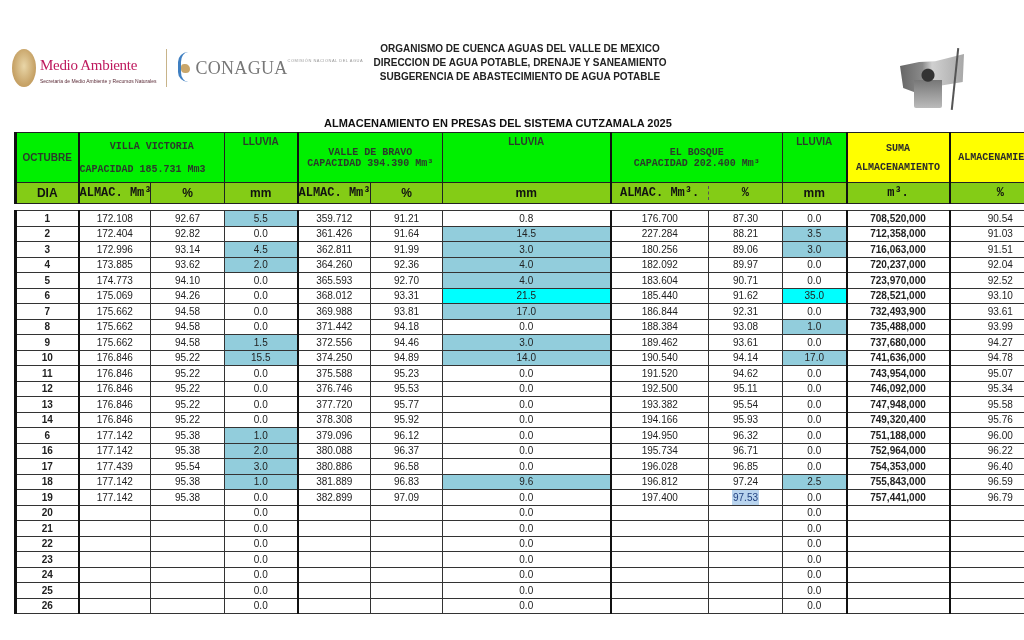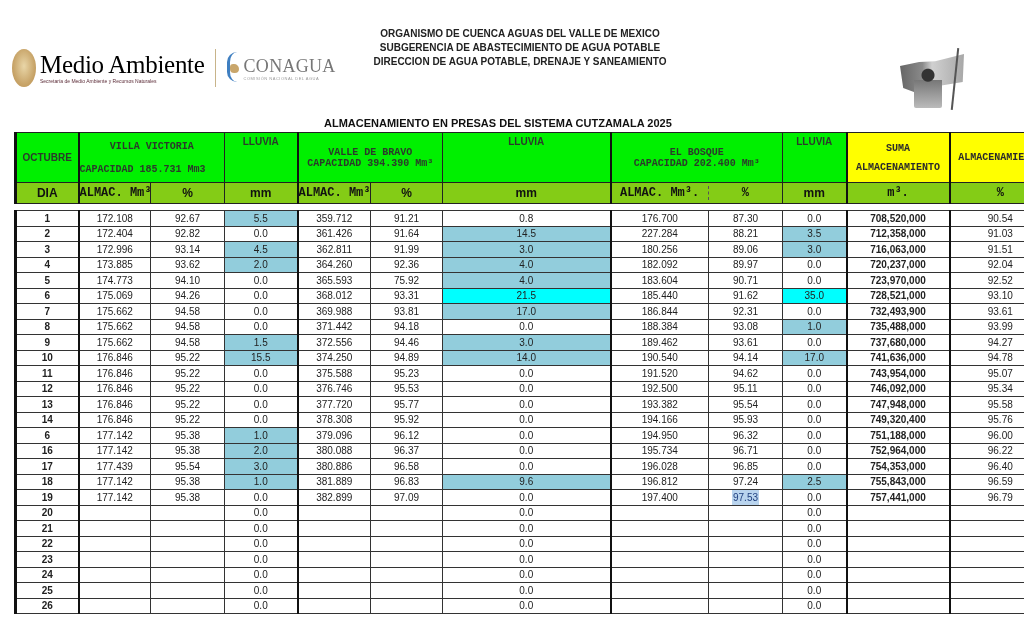--- a/index.html
+++ b/index.html
@@ -2,31 +2,31 @@
 <html><head>
 <meta charset="utf-8">
 <style>
   * { box-sizing: border-box; margin: 0; padding: 0; }
   html, body { width: 1024px; height: 640px; overflow: hidden; background: #ffffff; }
   body { position: relative; font-family: "Liberation Sans", sans-serif; color: #111; }
 
   .logo-area { position: absolute; left: 12px; top: 44px; height: 48px; display: flex; align-items: center; }
   .seal { width: 24px; height: 38px; border-radius: 50%; background: radial-gradient(ellipse at 50% 45%, #e9d6a8 0%, #c9a66b 60%, #b88c4a 100%); margin-right: 4px; }
   .ma-block { display: flex; flex-direction: column; }
-  .ma-title { font-family: "Liberation Serif", serif; font-size: 25px; color: #000000; line-height: 24px; letter-spacing: -0.3px; }
+  .ma-title { font-family: "Liberation Serif", serif; font-size: 15px; color: #be185d; line-height: 24px; letter-spacing: -0.3px; }
   .ma-sub { font-size: 5px; color: #5a2a36; margin-top: 1px; }
   .logo-divider { width: 1px; height: 38px; background: #c8b48a; margin: 0 8px 0 10px; }
   .conagua-mark { width: 16px; height: 36px; position: relative; margin-right: 4px; }
   .conagua-mark::before { content: ""; position: absolute; left: 3px; top: 2px; width: 8px; height: 30px; border-left: 3px solid #3f7fc1; border-radius: 10px 0 0 10px; }
   .conagua-mark::after { content: ""; position: absolute; left: 6px; top: 14px; width: 9px; height: 9px; background: #c9a66b; border-radius: 40% 60% 50% 50%; }
-  .conagua-block { display: flex; flex-direction: column; }
+  .conagua-block { display: flex; flex-direction: row; }
   .conagua-title { font-family: "Liberation Serif", serif; font-size: 18px; color: #777; letter-spacing: 0.3px; line-height: 20px; }
   .conagua-sub { font-size: 4px; color: #999; letter-spacing: 0.5px; }
 
-  .org-header { position: absolute; left: 340px; top: 27px; width: 360px; text-align: center; font-weight: bold; font-size: 10px; line-height: 14px; color: #222; }
+  .org-header { position: absolute; left: 340px; top: 42px; width: 360px; text-align: center; font-weight: bold; font-size: 10px; line-height: 14px; color: #222; }
 
   .flag-art { position: absolute; left: 888px; top: 46px; width: 82px; height: 66px; }
   .flag-cloth { position: absolute; left: 12px; top: 8px; width: 64px; height: 40px; background: linear-gradient(90deg, #666 0%, #8a8a8a 35%, #d0d0d0 50%, #a8a8a8 100%); clip-path: polygon(0 30%, 30% 20%, 55% 18%, 100% 0, 98% 70%, 60% 80%, 30% 100%, 5% 85%); }
   .flag-pole { position: absolute; left: 66px; top: 2px; width: 2px; height: 62px; background: #555; transform: rotate(6deg); }
   .flag-figure { position: absolute; left: 26px; top: 22px; width: 28px; height: 40px; background: radial-gradient(circle at 50% 18%, #333 0 6px, transparent 7px), linear-gradient(180deg, transparent 0 12px, #777 12px, #bbb 100%); border-radius: 8px 8px 2px 2px; }
 
   .table-title { position: absolute; left: 324px; top: 117px; font-weight: bold; font-size: 11px; color: #111; }
 
   table { position: absolute; border-collapse: collapse; table-layout: fixed; }
   td { border: 1px solid #222; text-align: center; font-size: 10px; overflow: hidden; white-space: nowrap; }
@@ -65,22 +65,22 @@
   <div class="logo-divider"></div>
   <div class="conagua-mark"></div>
   <div class="conagua-block">
     <span class="conagua-title">CONAGUA</span>
     <span class="conagua-sub">COMISIÓN NACIONAL DEL AGUA</span>
   </div>
 </div>
 
 <div class="org-header">
   <div>ORGANISMO DE CUENCA AGUAS DEL VALLE DE MEXICO</div>
+  <div>DIRECCION DE AGUA POTABLE, DRENAJE Y SANEAMIENTO</div>
   <div>SUBGERENCIA DE ABASTECIMIENTO DE AGUA POTABLE</div>
-  <div>DIRECCION DE AGUA POTABLE, DRENAJE Y SANEAMIENTO</div>
 </div>
 
 <div class="flag-art">
   <div class="flag-cloth"></div>
   <div class="flag-pole"></div>
   <div class="flag-figure"></div>
 </div>
 
 <div class="table-title">ALMACENAMIENTO EN PRESAS DEL SISTEMA CUTZAMALA 2025</div>
 
@@ -212,21 +212,21 @@
         <td class="">0.0</td>
         <td class="sum thick-l">720,237,000</td>
         <td class="thick-l outer-r">92.04</td>
       </tr>
       <tr>
         <td class="day outer-l">5</td>
         <td class="thick-l">174.773</td>
         <td class="">94.10</td>
         <td class="">0.0</td>
         <td class="thick-l">365.593</td>
-        <td class="">75.92</td>
+        <td class="">92.70</td>
         <td class="hl">4.0</td>
         <td class="thick-l">183.604</td>
         <td class="">90.71</td>
         <td class="">0.0</td>
         <td class="sum thick-l">723,970,000</td>
         <td class="thick-l outer-r">92.52</td>
       </tr>
       <tr>
         <td class="day outer-l">6</td>
         <td class="thick-l">175.069</td>

